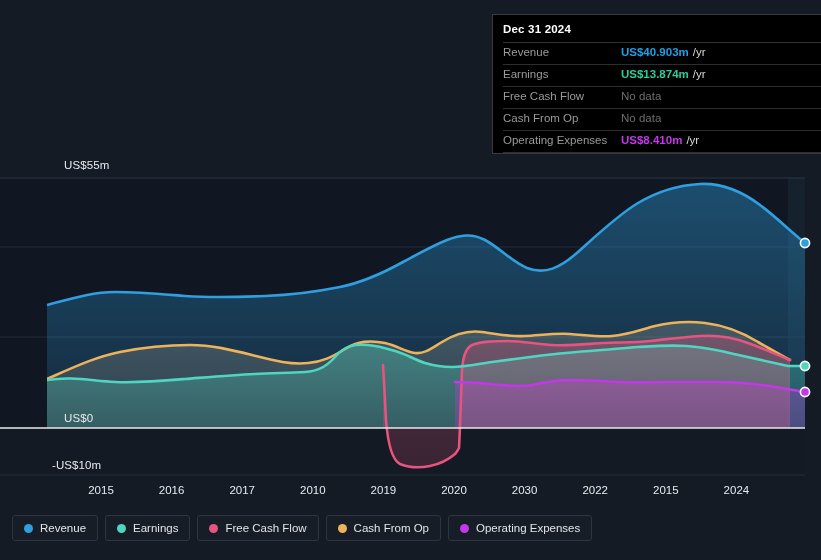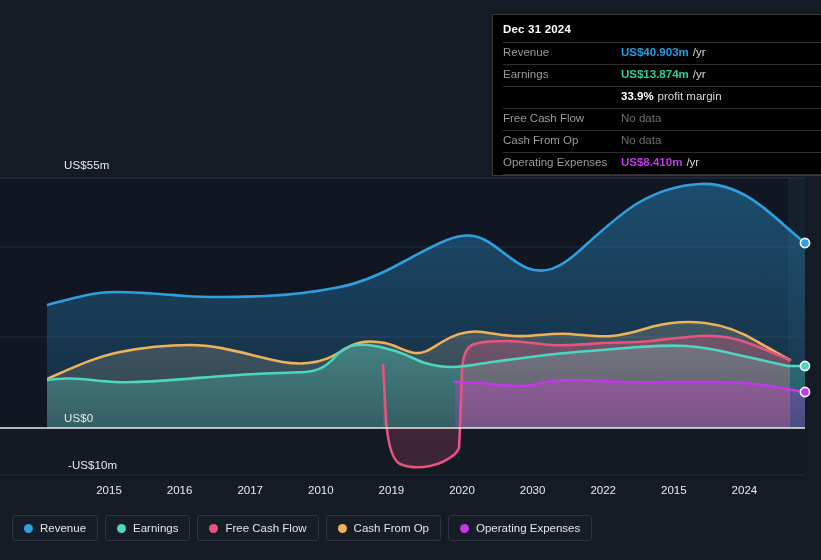--- a/index.html
+++ b/index.html
@@ -20,24 +20,24 @@
   .axis-label{
     position:absolute;
     color:#e8eaed;
     font-size:11.5px;
     white-space:nowrap;
     letter-spacing:.1px;
     margin-left:42px;
   }
   .y-top{left:22px;top:159px;}
   .y-zero{left:22px;top:412px;text-align:center;}
-  .y-neg{left:26px;top:459px;text-align:right;}
+  .y-neg{left:10px;top:459px;text-align:right;}
 
   .x-axis{
-    position:absolute;left:8px;top:484px;width:719px;height:16px;
+    position:absolute;left:0;top:484px;width:719px;height:16px;
   }
   .x-tick{
     position:absolute;
     color:#e8eaed;
     font-size:11.5px;
     transform:translateX(-50%);
     white-space:nowrap;
   }
 
   
@@ -234,25 +234,20 @@
         <div class="tt-row">
           <span class="tt-label">Revenue</span>
           <span class="tt-val" style="color: rgb(31, 159, 232);">US$40.903m</span>
           <span class="tt-suffix">/yr</span>
         </div>
         <div class="tt-row">
           <span class="tt-label">Earnings</span>
           <span class="tt-val" style="color: rgb(46, 204, 155);">US$13.874m</span>
           <span class="tt-suffix">/yr</span>
         </div>
-        <div class="tt-row tt-margin-row">
-          <span class="tt-label"></span>
-          <span class="tt-val" style="color: rgb(255, 255, 255);">33.9%</span>
-          <span class="tt-suffix">profit margin</span>
-        </div>
         <div class="tt-row">
           <span class="tt-label">Free Cash Flow</span>
           <span class="tt-val tt-nodata" style="color: rgb(110, 110, 110);">No data</span>
         </div>
         <div class="tt-row">
           <span class="tt-label">Cash From Op</span>
           <span class="tt-val tt-nodata" style="color: rgb(110, 110, 110);">No data</span>
         </div>
         <div class="tt-row">
           <span class="tt-label">Operating Expenses</span>

